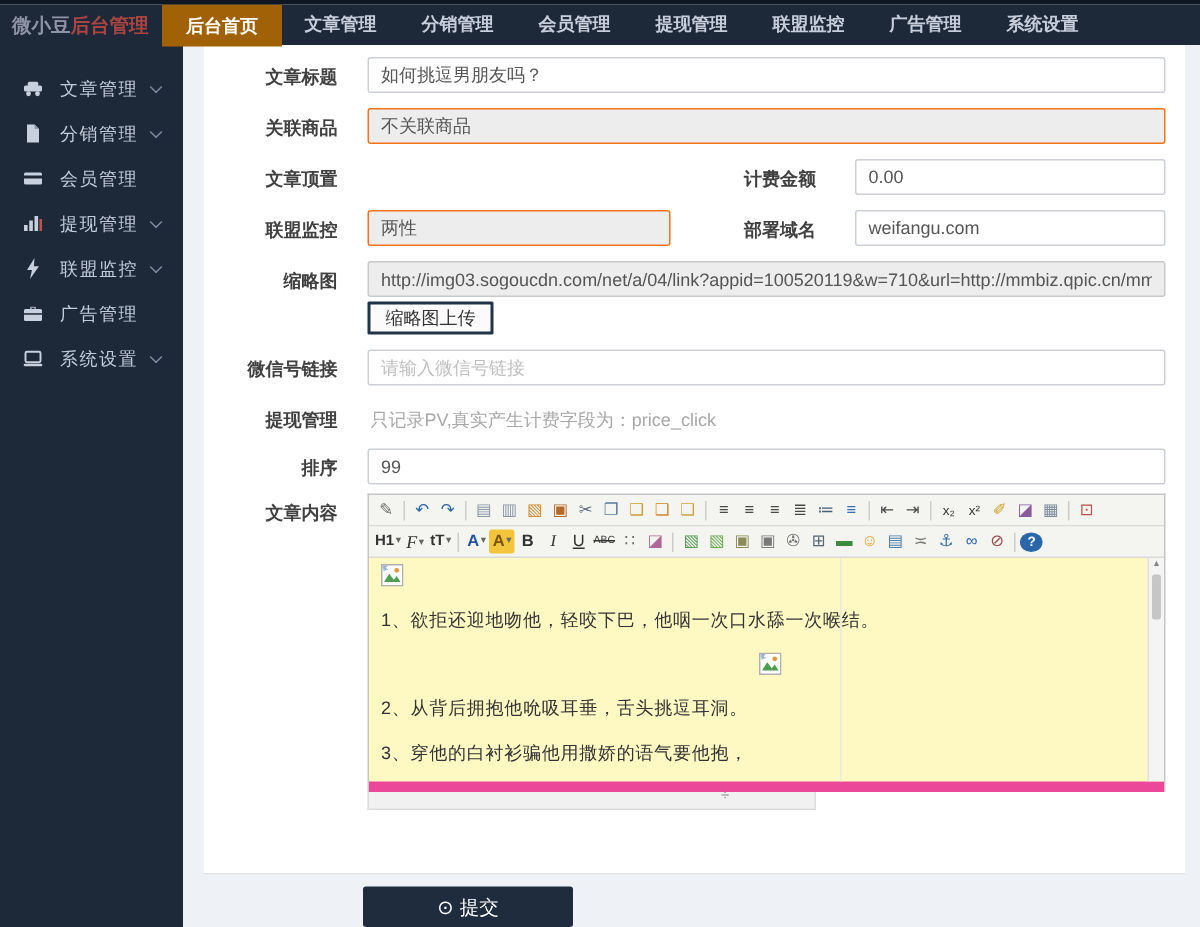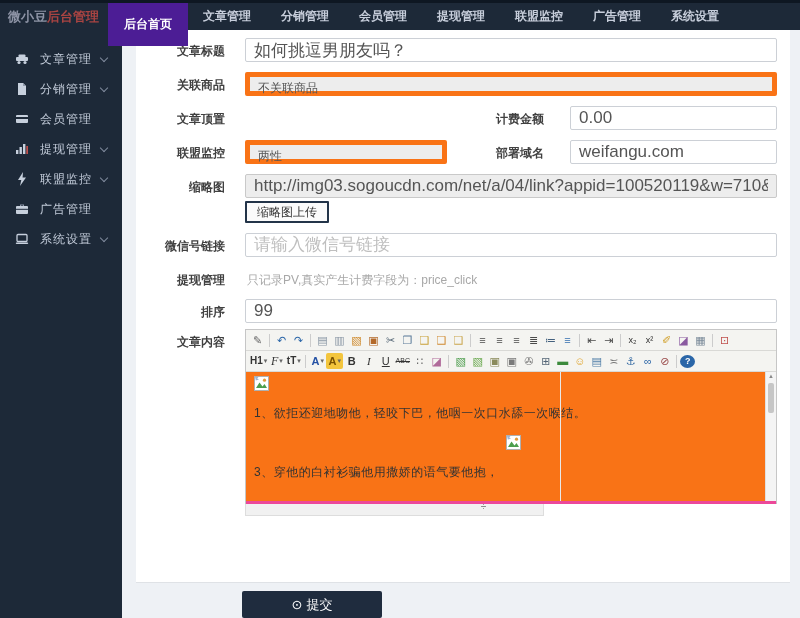--- a/index.html
+++ b/index.html
@@ -7,60 +7,60 @@
        font-family:"Liberation Sans","DejaVu Sans",sans-serif;}
   
   .topstrip{position:absolute;top:0;left:0;right:0;height:3px;background:#0e1722;z-index:5}
   .topbar{position:absolute;top:3px;left:0;right:0;height:27px;background:#1d2938;z-index:4;
           display:flex;align-items:flex-start}
   .logo{width:100px;padding-left:8px;font-size:13px;font-weight:bold;white-space:nowrap;line-height:27px}
   .logo .p1{color:#8e94a6}.logo .p2{color:#a94442}
   .tabs{display:flex;align-items:flex-start;height:32px}
   .tab{height:27px;display:flex;align-items:center;padding:0 9px;margin:0 6px;
        font-size:12px;color:#c7cedb;cursor:pointer;font-weight:bold}
-  .tab.active{background:#4c1d95;color:#fff;height:43px;margin:0;padding:0 16px}
+  .tab.active{background:#a16207;color:#fff;height:28px;margin:0;padding:0 16px}
   
   .sidebar{position:absolute;top:30px;left:0;bottom:0;width:122px;background:#1d2938;
            box-sizing:border-box;padding-top:14px;z-index:3}
   .sitem{display:flex;align-items:center;height:30px;padding:0 10px 0 15px;color:#c2cbd9;
          font-size:12px;cursor:pointer}
   .sitem svg{width:14px;height:14px;margin-right:11px;flex:none}
   .sitem .lb{flex:1;letter-spacing:1px}
   .chev{width:5px;height:5px;border-right:1.5px solid #7f8a9c;border-bottom:1.5px solid #7f8a9c;
         transform:rotate(45deg);margin:-3px 5px 0 0}
   
   .panel{position:absolute;left:136px;top:30px;width:654px;height:553px;background:#fff;
          box-sizing:border-box;padding-top:8px;border-bottom:1px solid #dfe2e6;z-index:2}
   .frow{display:flex;align-items:flex-start;margin-bottom:10px}
   .flabel{width:89px;text-align:right;font-size:12px;color:#404040;font-weight:600;
           padding-top:5px;flex:none}
   .fwrap{margin-left:20px;width:532px}
   .inp{box-sizing:border-box;display:block;width:100%;height:24px;border:1px solid #ccd0d6;
-       border-radius:2px;padding:0 8px;font-size:17px;color:#555;background:#fff;font-family:inherit;outline:none}
+       border-radius:2px;padding:0 8px;font-size:12px;color:#555;background:#fff;font-family:inherit;outline:none}
   .inp::placeholder{color:#bfbfbf}
-  .selbox{box-sizing:border-box;height:24px;line-height:22px;border:5px solid #f97316;border-radius:2px;
+  .selbox{box-sizing:border-box;height:24px;line-height:22px;border:1px solid #f97316;border-radius:2px;
           background:#ededed;color:#555;font-size:12px;padding:0 8px;cursor:pointer}
   .half{display:flex;width:532px}
   .half .selbox{width:202px;flex:none}
   .lbl2{flex:1;text-align:right;padding:5px 26px 0 0;font-size:12px;color:#404040;font-weight:600}
   .inp2{width:207px !important;flex:none}
   .upbtn{margin-top:3px;height:22px;border:2px solid #233449;background:#fbfbfb;font-size:12px;
          color:#333;padding:0 10px;cursor:pointer;font-family:inherit;border-radius:1px}
   .hint{font-size:12px;color:#a8a8a8;margin:5px 0 0 2px;height:15px}
   .row-sort{margin-bottom:6px}
   
   .edbox{width:532px;box-sizing:border-box;border:1px solid #c6c6c6;border-bottom:none}
   .tbrow{display:flex;align-items:center;background:#f4f4f1;border-bottom:1px solid #d9d9d6;
          padding:1px 3px;height:18px;overflow:hidden}
   .ticon{min-width:15px;height:16px;display:inline-flex;align-items:center;justify-content:center;
          font-size:11px;line-height:16px;color:#555;cursor:pointer;padding:0 1px;border-radius:2px}
   .ticon .caret{font-size:7px;color:#666;margin-left:1px}
   .tsep{width:1px;height:13px;background:#ccc;margin:0 3px;flex:none}
-  .edcontent{position:relative;height:132px;background:#f97316;overflow:hidden;
-             padding:4px 18px 0 8px;font-size:12px;color:#333;border-bottom:3px solid #ec4899;box-sizing:border-box}
+  .edcontent{position:relative;height:156px;background:#fef9c3;overflow:hidden;
+             padding:4px 18px 0 8px;font-size:12px;color:#333;border-bottom:7px solid #ec4899;box-sizing:border-box}
   .ed-p{margin:15px 0 0;line-height:15px;letter-spacing:0.5px}
   .brokenimg{display:block;width:15px;height:15px}
   .vline{position:absolute;left:314px;top:0;bottom:0;width:1px;background:#e8e8e8}
   .scrollv{position:absolute;right:0;top:0;bottom:0;width:10px;background:#f4f4f4;border-left:1px solid #e0e0e0}
   .sb-up{position:absolute;top:1px;left:0;width:10px;text-align:center;font-size:6px;color:#888}
   .sb-thumb{position:absolute;top:11px;left:2px;width:6px;height:30px;background:#c6c6c6;border-radius:2px}
   .statusbar{width:299px;height:12px;background:#f1f1f1;border:1px solid #ddd;border-top:none;
              position:relative;box-sizing:border-box}
   .drag{position:absolute;left:79%;top:-3px;color:#8a8a8a;font-size:10px;cursor:row-resize}
   
@@ -307,20 +307,21 @@
                 <circle cx="10.5" cy="4.2" r="1.6" fill="#e09a3c"></circle>
                 <path d="M1 1 L4.5 1 L3.2 2.6 L5 3.6 L1.8 4.6 Z" fill="#9db6d6"></path>
               </svg></span>
             <div class="ed-p">1、欲拒还迎地吻他，轻咬下巴，他咽一次口水舔一次喉结。</div>
             <span class="brokenimg" style="margin-left: 252px; margin-top: 14px;"><svg width="15" height="15" viewBox="0 0 15 15">
                 <rect x="0.5" y="0.5" width="14" height="14" fill="#fff" stroke="#b0b0b0"></rect>
                 <path d="M2 12 L5.5 6.5 L8.5 10.5 L10.5 8 L13 12 Z" fill="#4d9e4d"></path>
                 <circle cx="10.5" cy="4.2" r="1.6" fill="#e09a3c"></circle>
                 <path d="M1 1 L4.5 1 L3.2 2.6 L5 3.6 L1.8 4.6 Z" fill="#9db6d6"></path>
               </svg></span>
+            <div class="ed-p">2、从背后拥抱他吮吸耳垂，舌头挑逗耳洞。</div>
             <div class="ed-p">3、穿他的白衬衫骗他用撒娇的语气要他抱，</div>
           </div>
       </div>
       <div class="statusbar">
         <span class="drag">÷</span>
       </div>
     </div>
   </div>
 
 </div>

